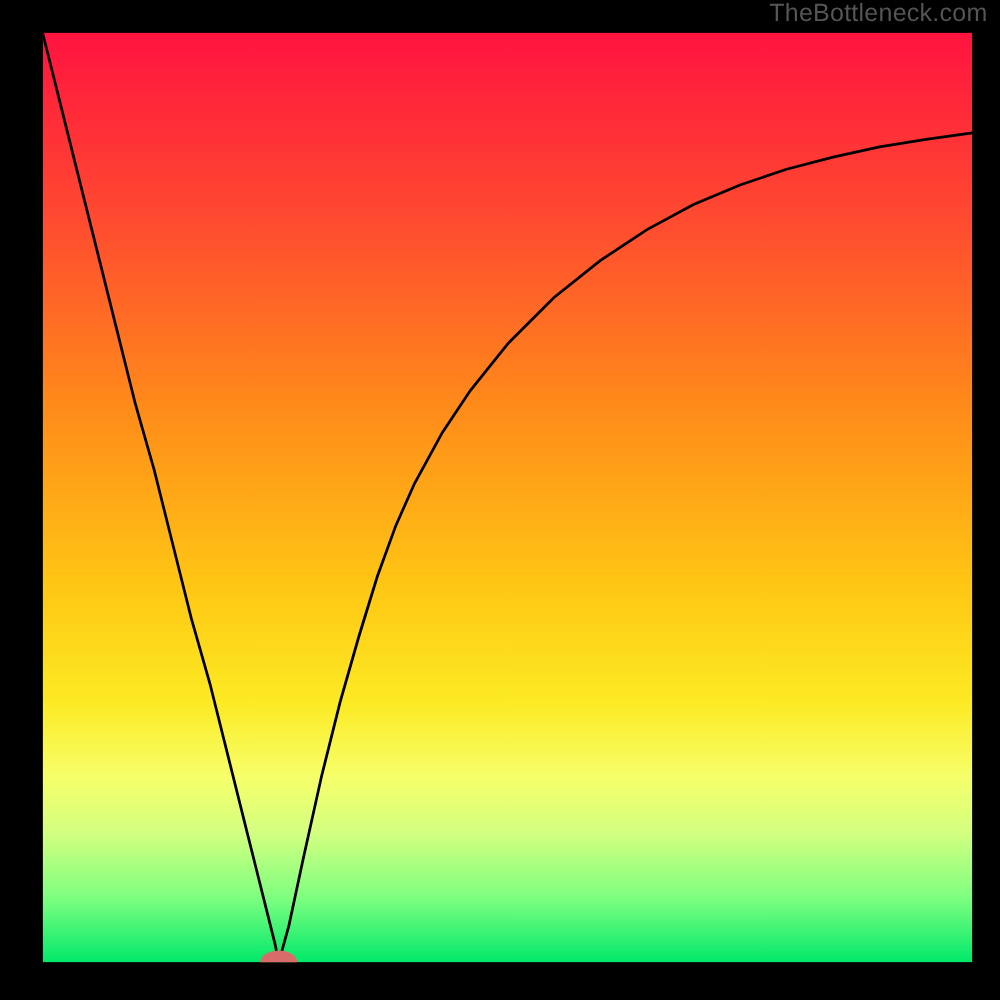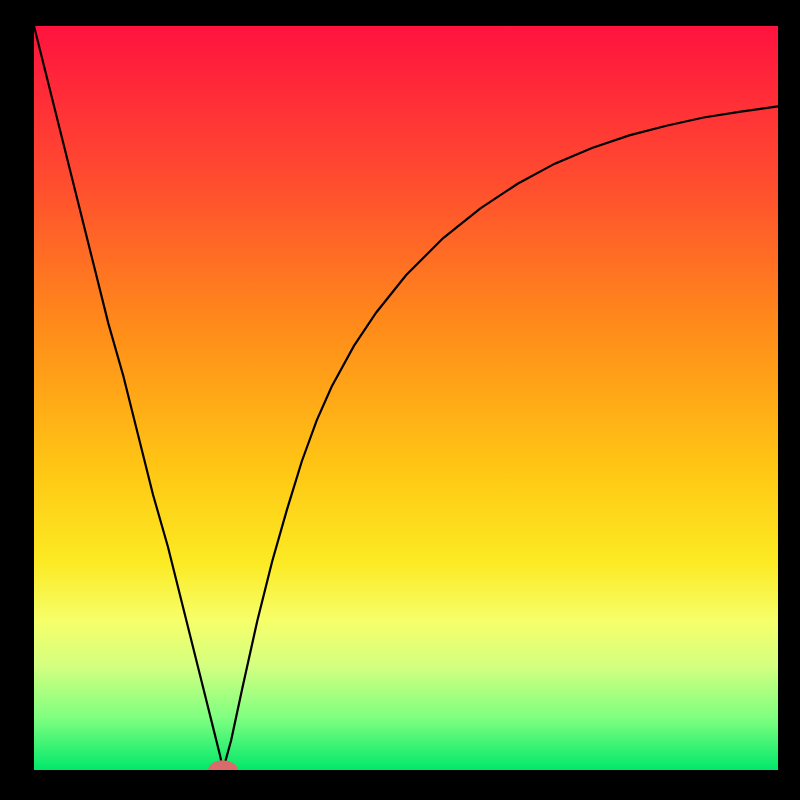--- a/index.html
+++ b/index.html
@@ -38,20 +38,21 @@
   .plot svg {
     display: block;
     width: 100%;
     height: 100%;
   }
 </style>
 </head>
 <body>
 
 <div class="frame">
+  <div class="watermark">TheBottleneck.com</div>
 
   <div class="plot">
     <svg viewBox="0 0 100 100" preserveAspectRatio="none">
       <defs>
         <linearGradient id="bg-grad" x1="0" y1="0" x2="0" y2="1">
             <stop offset="0%" stop-color="#ff133f"></stop>
             <stop offset="20%" stop-color="#ff4a30"></stop>
             <stop offset="40%" stop-color="#ff8a1a"></stop>
             <stop offset="60%" stop-color="#ffc814"></stop>
             <stop offset="72%" stop-color="#fcea23"></stop>

